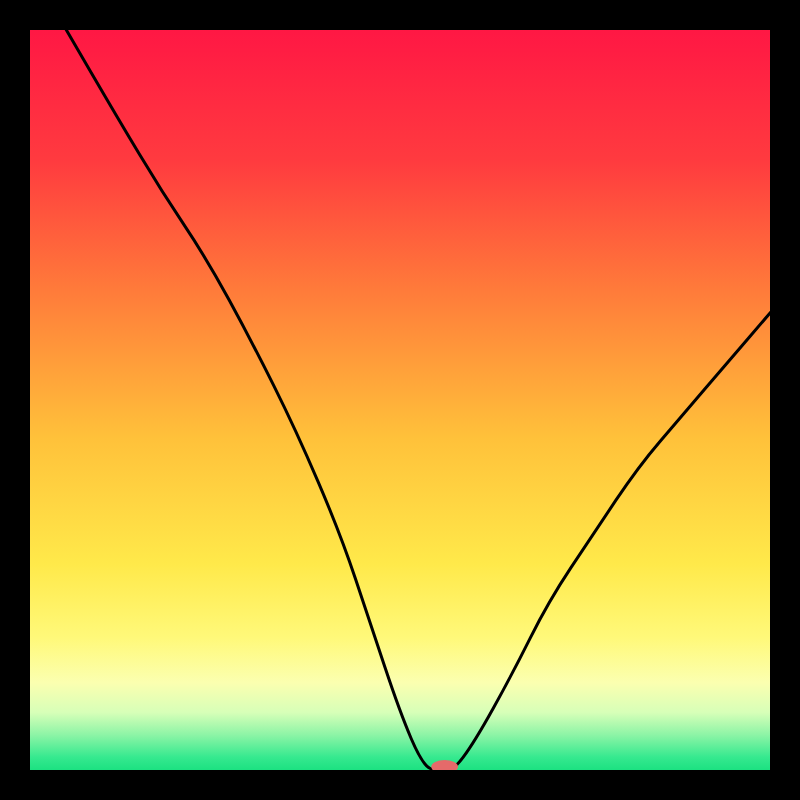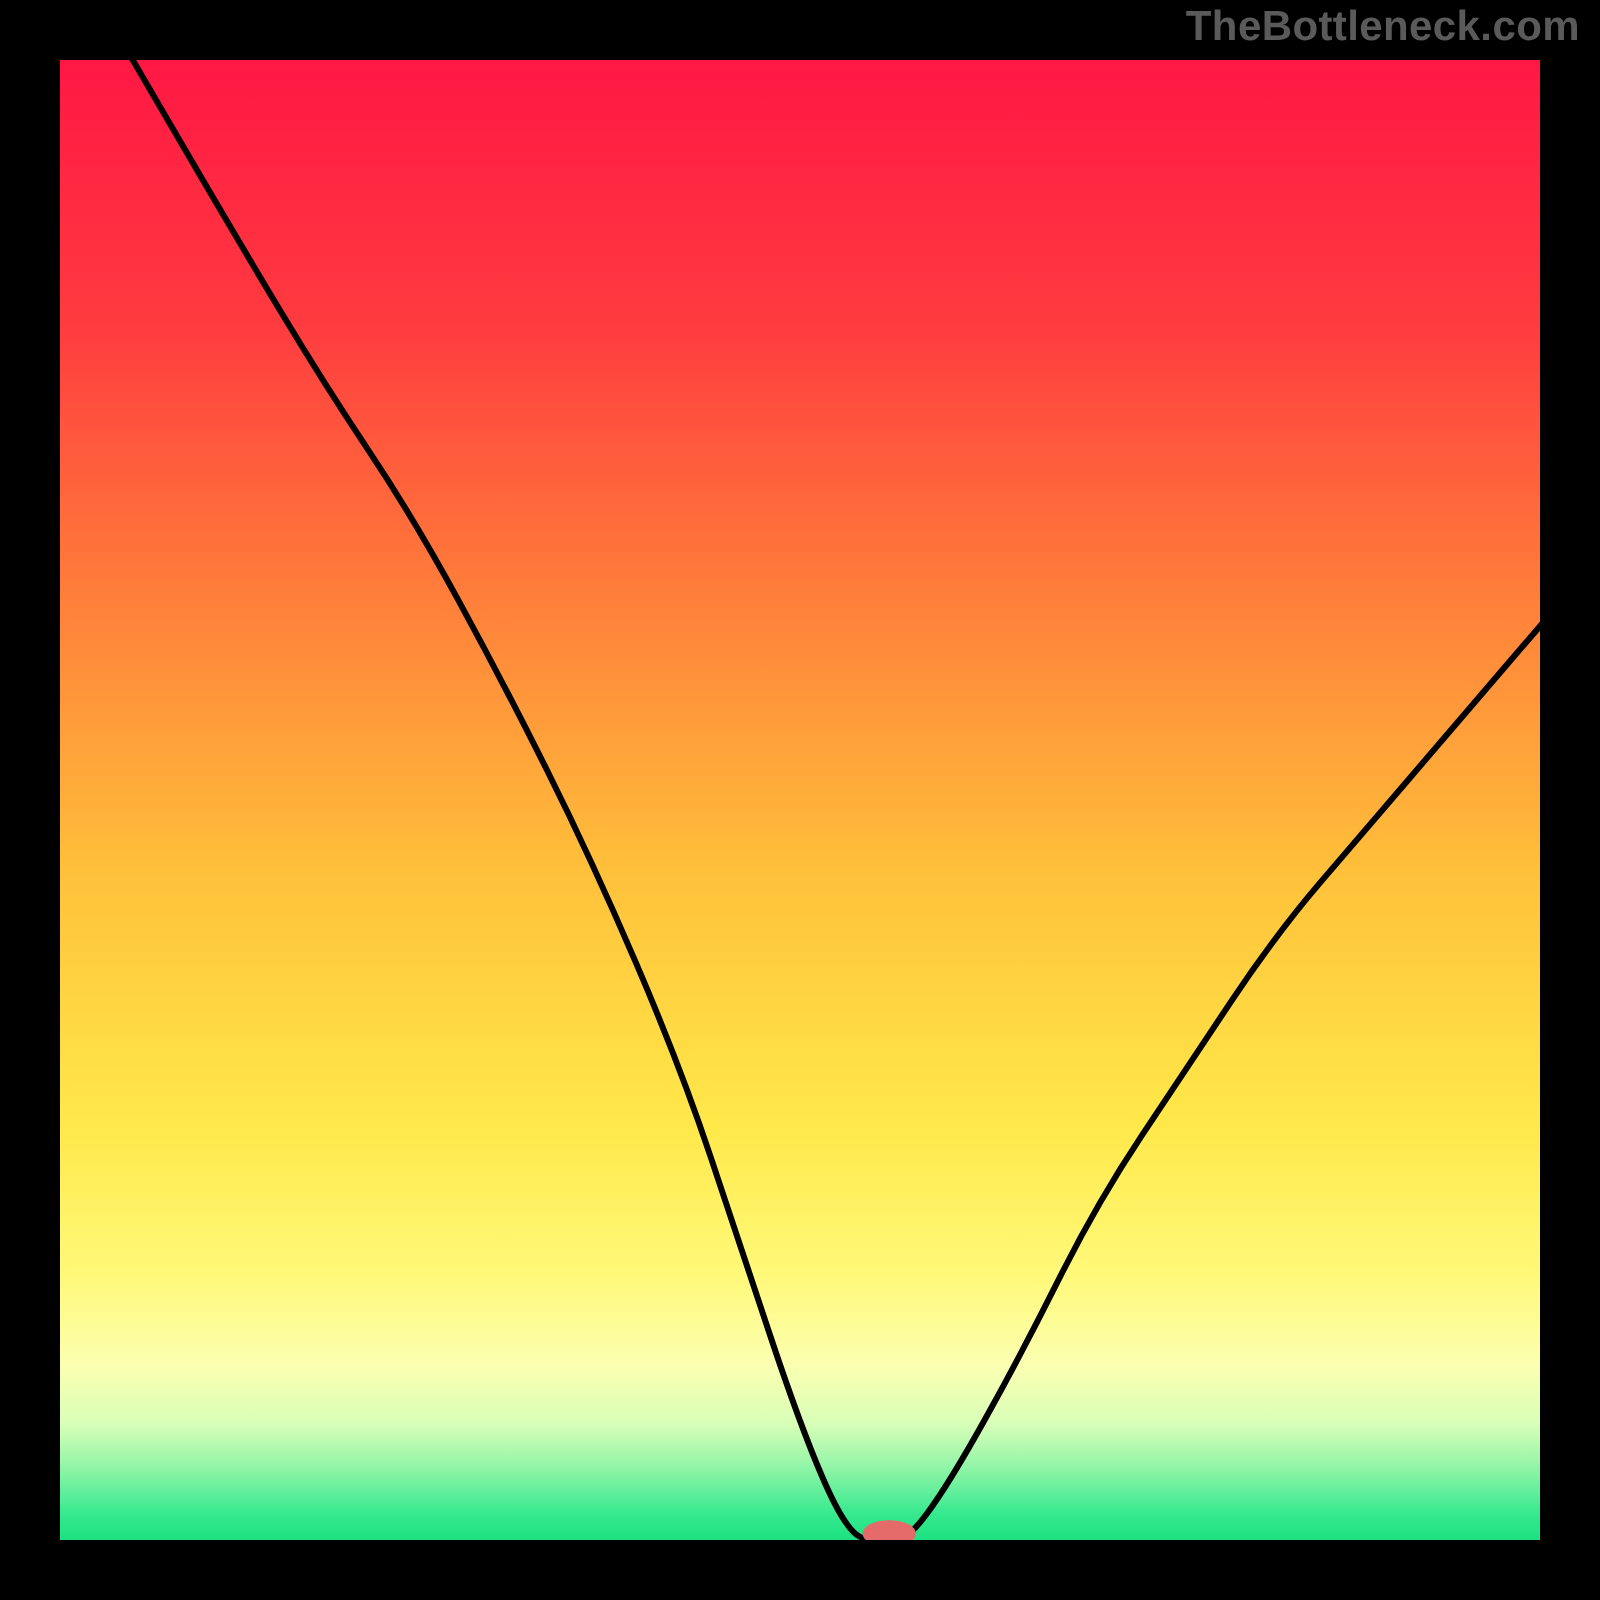--- a/index.html
+++ b/index.html
@@ -26,21 +26,20 @@
     z-index: 50;
   }
   svg {
     display: block;
   }
 </style>
 </head>
 <body>
 
 <div class="container">
-  <div class="attribution">TheBottleneck.com</div>
 
   <svg id="chart-svg" width="800" height="800" viewBox="0 0 800 800">
     <defs>
       <linearGradient id="bg-grad" x1="0" y1="0" x2="0" y2="1">
           <stop offset="0%" stop-color="#ff1744"></stop>
           <stop offset="18%" stop-color="#ff3b3f"></stop>
           <stop offset="35%" stop-color="#ff7a3a"></stop>
           <stop offset="55%" stop-color="#ffc13a"></stop>
           <stop offset="72%" stop-color="#ffe94a"></stop>
           <stop offset="82%" stop-color="#fff97a"></stop>

